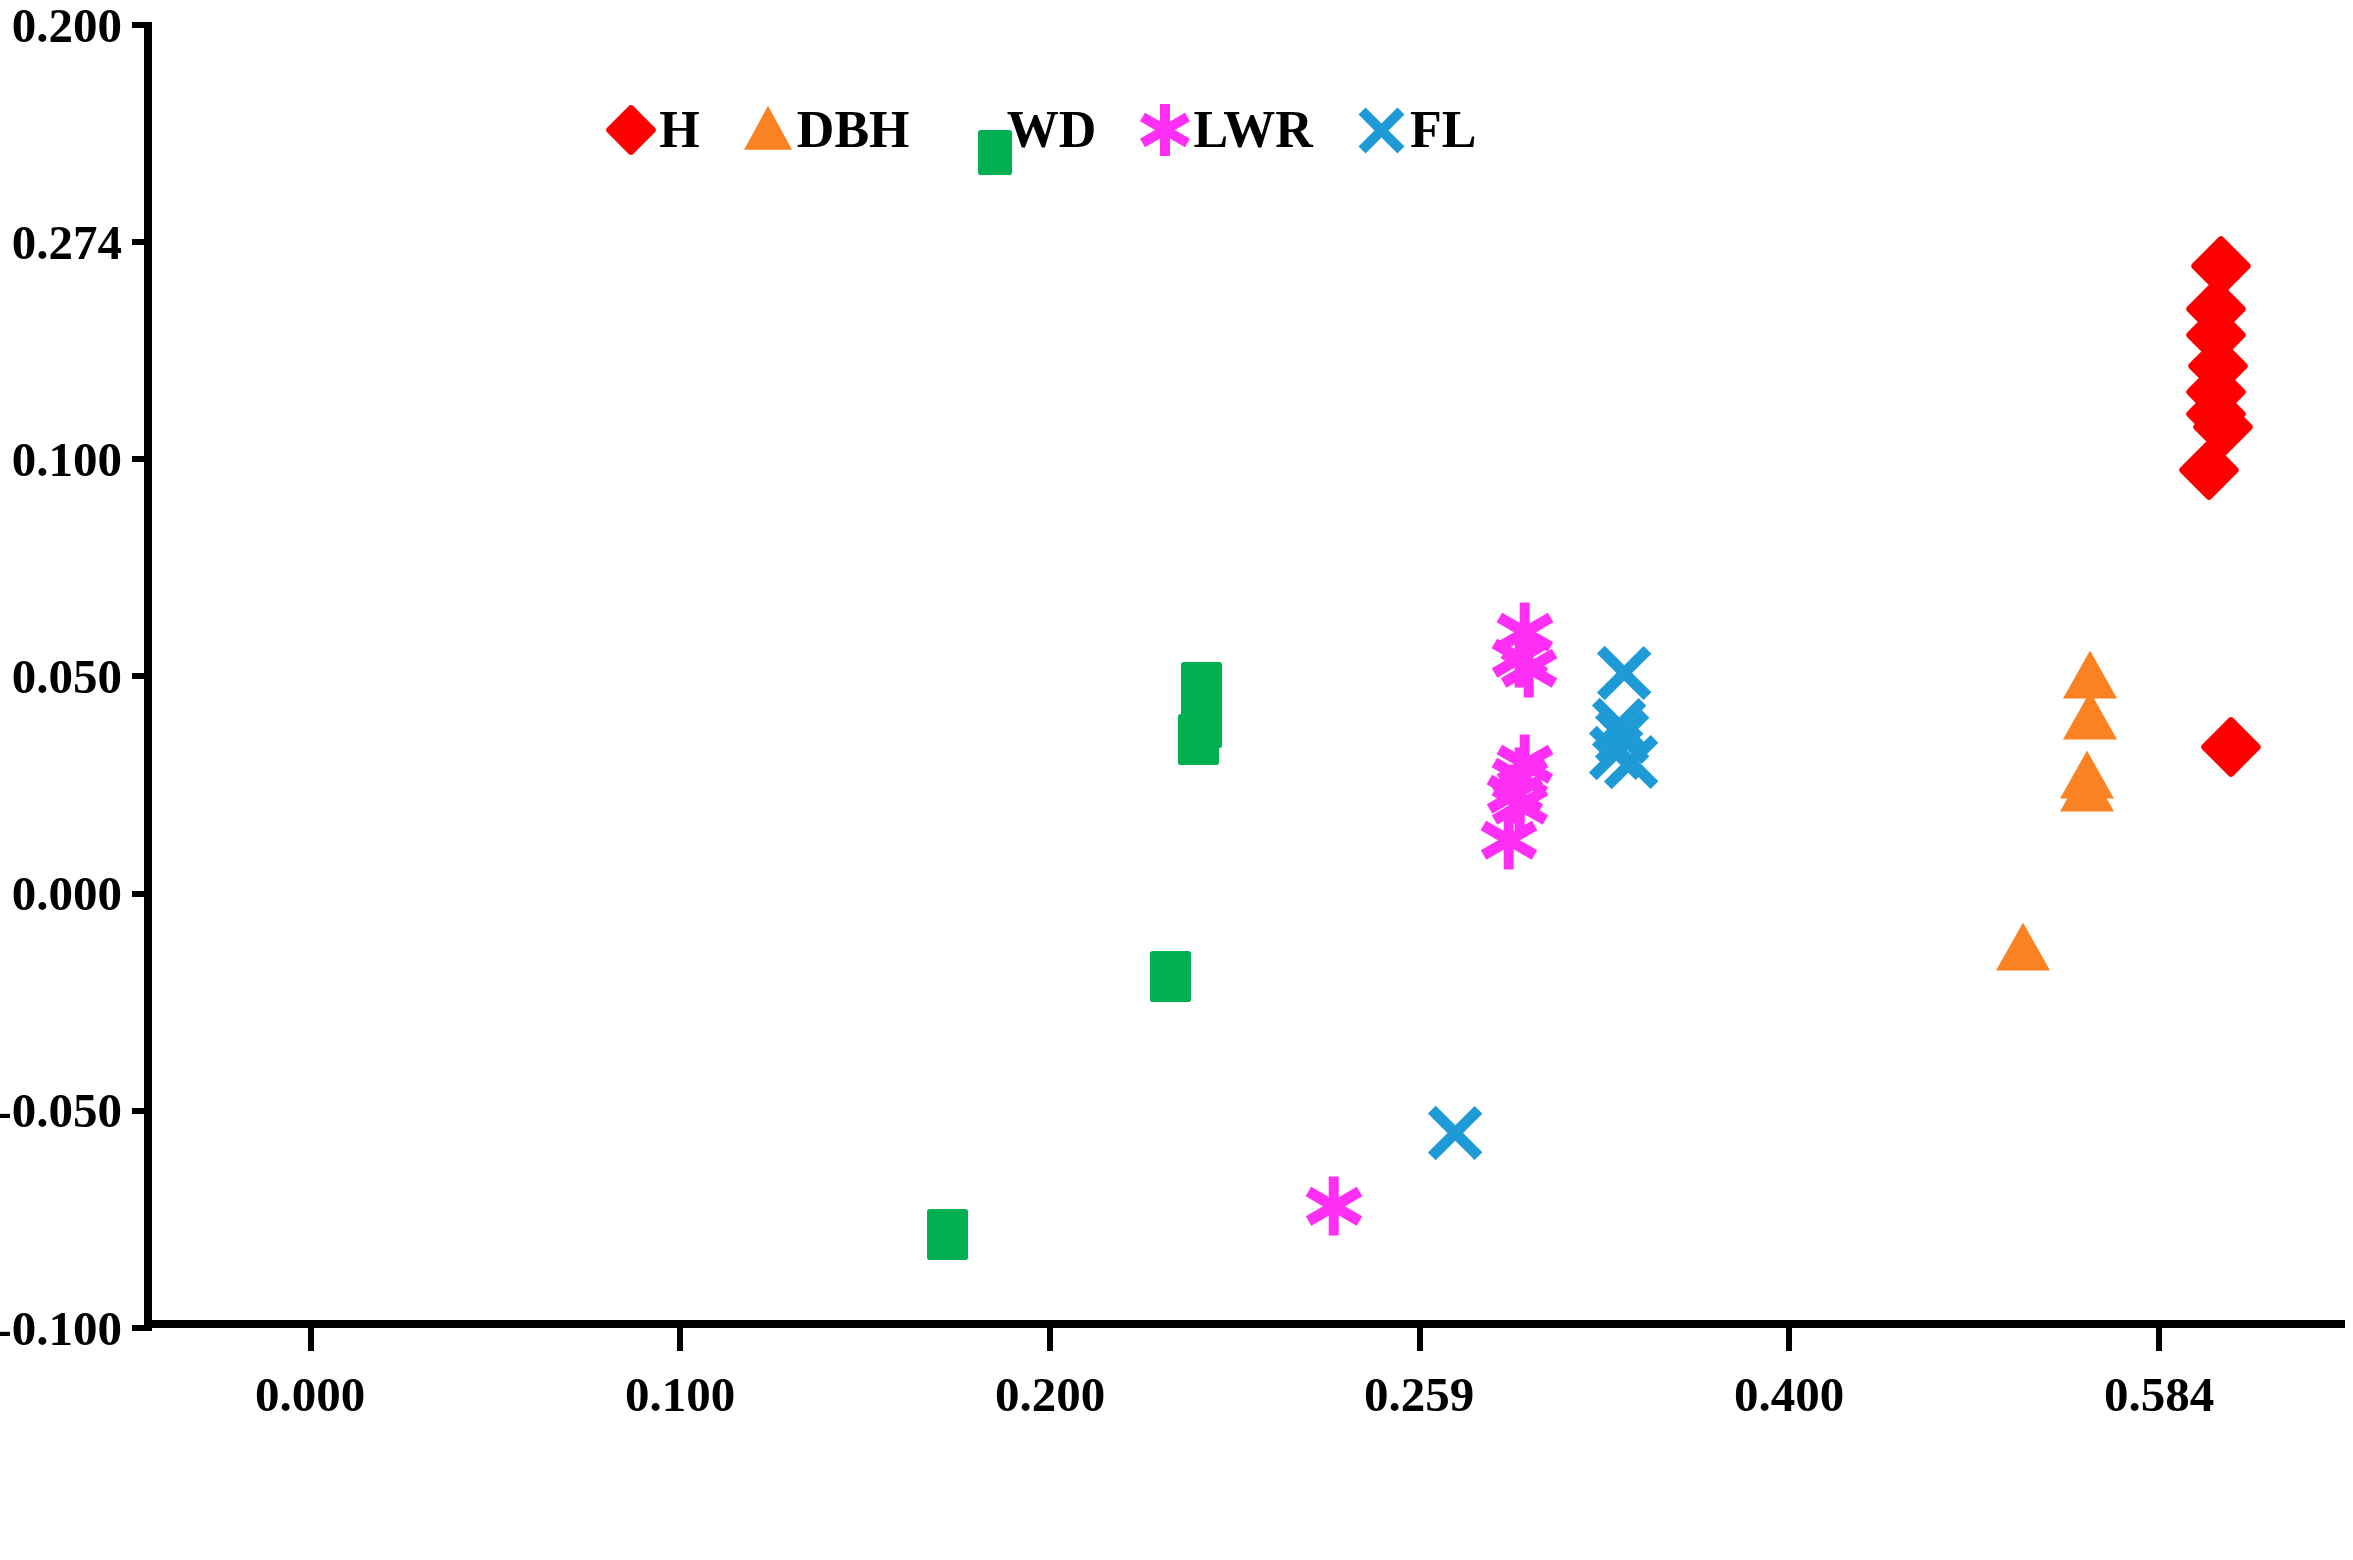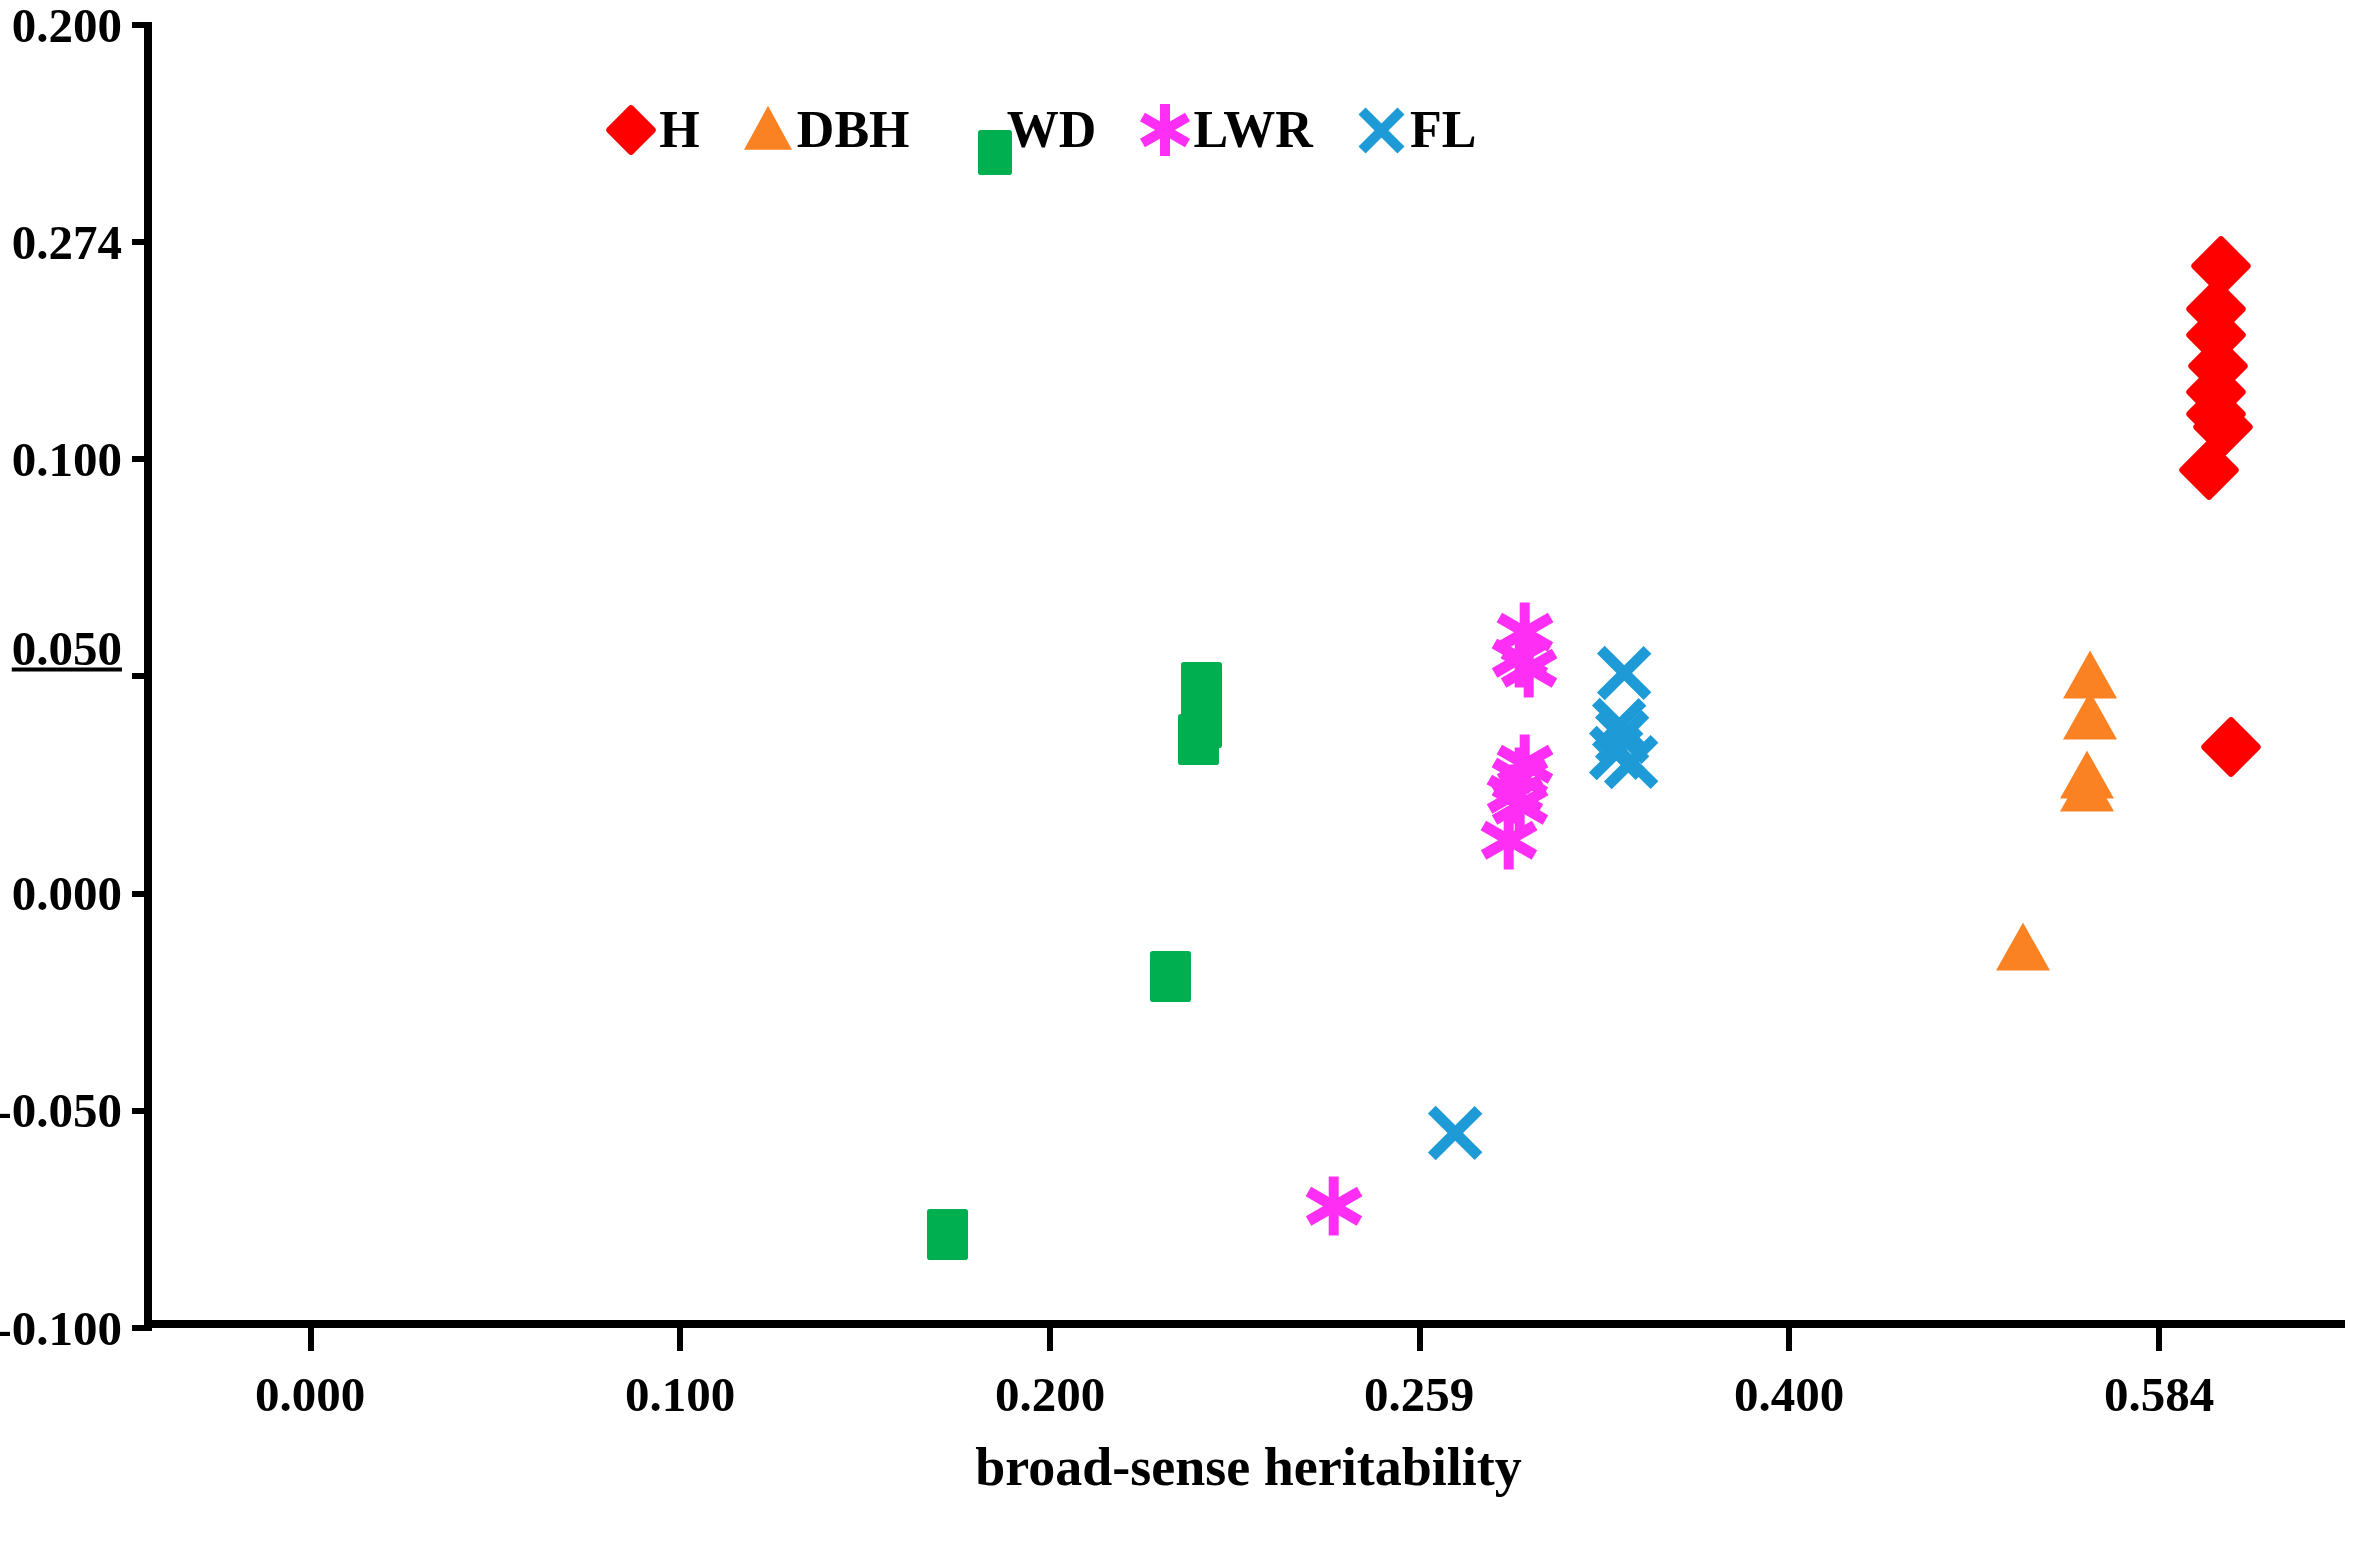--- a/index.html
+++ b/index.html
@@ -191,32 +191,31 @@
   .legend-marker .m-asterisk { width: 52px; height: 52px; transform: translate(-50%,-50%); }
   .legend-marker .m-asterisk span { height: 52px; width: 10px; }
   .legend-marker .m-cross { width: 49px; height: 49px; transform: translate(-50%,-50%); }
   .legend-marker .m-cross span { height: 55px; width: 10px; }
 </style>
 </head>
 <body>
 
 <div id="page">
 
-  <div id="xlabel">broad-sense heritability</div>
 
   <div id="plot">
     <div id="plot-inner">
         <div class="ytick-mark" style="top: -2.8px;"></div>
         <div class="ytick-label" style="top: 0px;">0.200</div>
         <div class="ytick-mark" style="top: 214px;"></div>
         <div class="ytick-label" style="top: 217px;">0.274</div>
         <div class="ytick-mark" style="top: 431px;"></div>
         <div class="ytick-label" style="top: 434px;">0.100</div>
         <div class="ytick-mark" style="top: 648px;"></div>
-        <div class="ytick-label" style="top: 623px; text-decoration: underline;">0.050</div>
+        <div class="ytick-label" style="top: 651px;">0.050</div>
         <div class="ytick-mark" style="top: 866px;"></div>
         <div class="ytick-label" style="top: 868px;">0.000</div>
         <div class="ytick-mark" style="top: 1083px;"></div>
         <div class="ytick-label" style="top: 1085px;">-0.050</div>
         <div class="ytick-mark" style="top: 1300px;"></div>
         <div class="ytick-label" style="top: 1303px;">-0.100</div>
         <div class="xtick-mark" style="left: 156px;"></div>
         <div class="xtick-label" style="left: 158px;">0.000</div>
         <div class="xtick-mark" style="left: 525px;"></div>
         <div class="xtick-label" style="left: 528px;">0.100</div>

